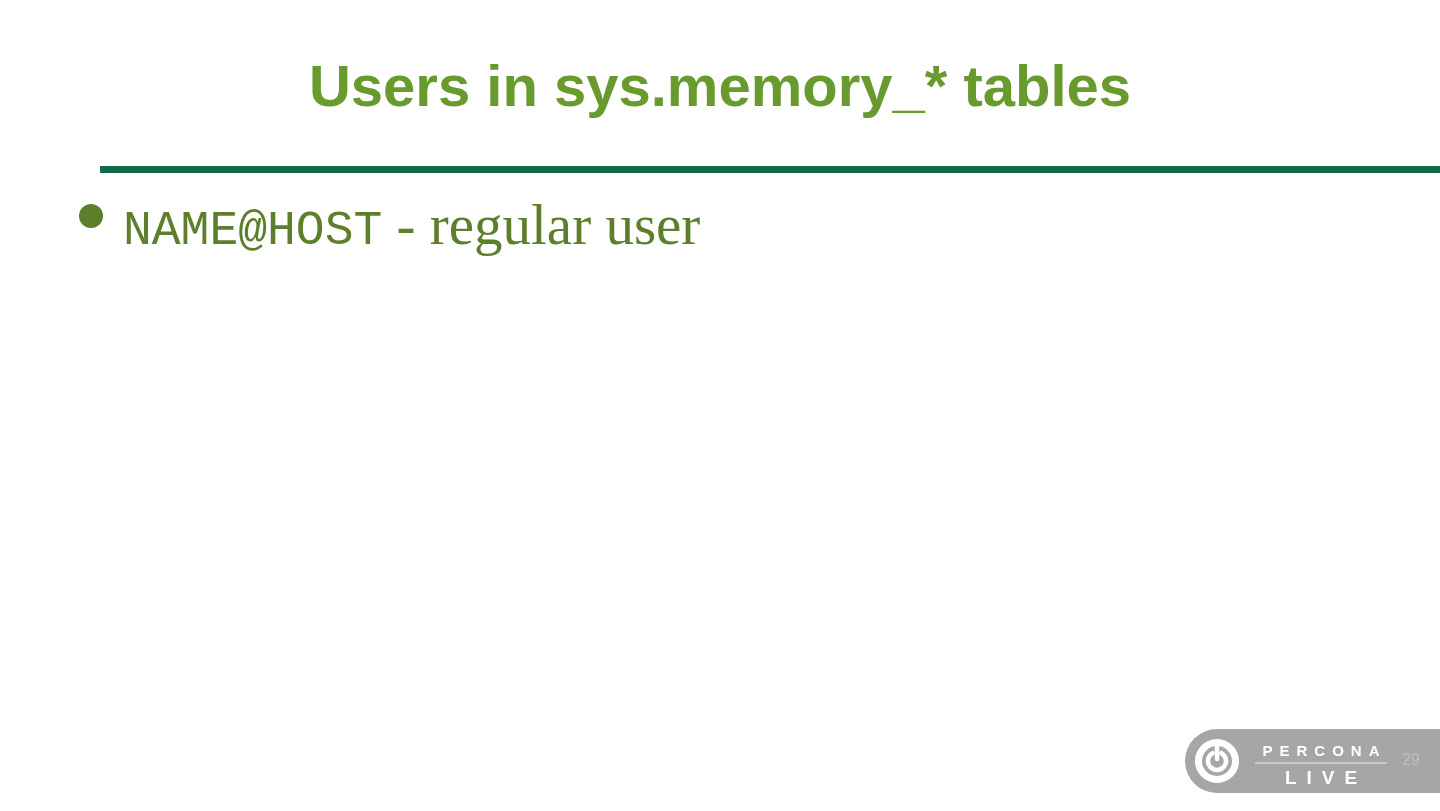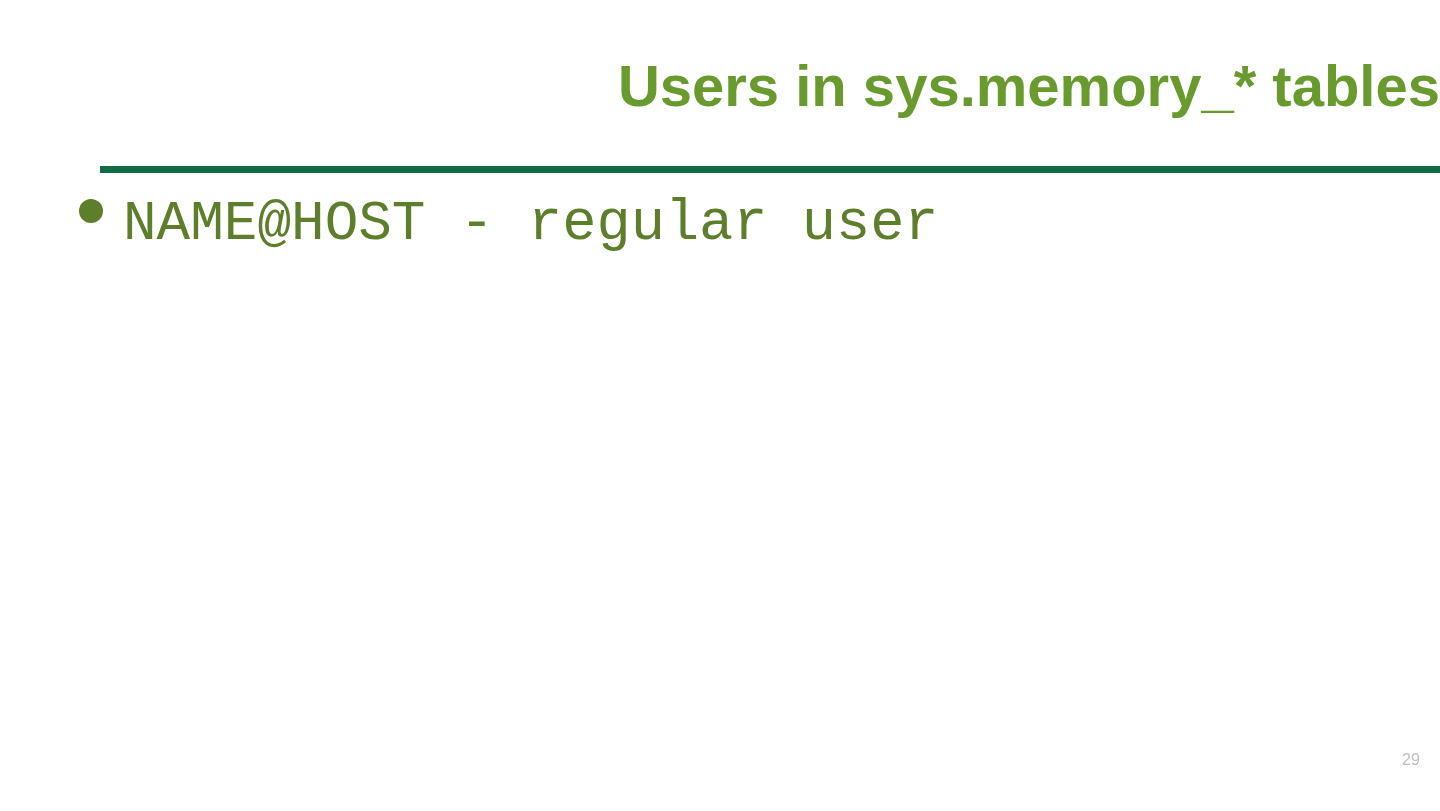--- a/index.html
+++ b/index.html
@@ -20,21 +20,21 @@
     width: 1440px;
     height: 811px;
     background: #ffffff;
   }
 
   .slide-title {
     position: absolute;
     top: 57px;
     left: 0;
     width: 1440px;
-    text-align: right;
+    text-align: center;
     font-size: 58px;
     font-weight: bold;
     line-height: 1;
     color: var(--title-green);
     letter-spacing: 0px;
   }
 
   .title-rule {
     position: absolute;
     top: 166px;
@@ -55,25 +55,25 @@
     display: inline-block;
     width: 24px;
     height: 24px;
     border-radius: 50%;
     background: var(--body-green);
     margin-right: 20px;
     vertical-align: 16px;
   }
   .bullet-code {
     font-family: "Liberation Mono", monospace;
-    font-size: 56px;
+    font-size: 48px;
     color: var(--body-green);
   }
   .bullet-text {
-    font-family: Liberation Mono, monospace;
+    font-family: Liberation Serif, serif;
     font-size: 57px;
     color: var(--body-green);
   }
 
   .logo-bar {
     position: absolute;
     top: 729px;
     left: 1185px;
     right: 0;
     height: 64px;
@@ -130,16 +130,29 @@
 <div class="slide">
 
   <h1 class="slide-title">Users in sys.memory_* tables</h1>
 
   <div class="title-rule"></div>
 
   <div class="bullet-row">
     <span class="bullet-dot"></span><span class="bullet-code">NAME@HOST</span><span class="bullet-text"> - regular user</span>
   </div>
 
+  <div class="logo-bar">
+    <svg class="logo-icon" viewBox="0 0 44 44" xmlns="http://www.w3.org/2000/svg">
+      <circle cx="22" cy="22" r="22" fill="#ffffff"></circle>
+      <circle cx="22" cy="22" r="15" fill="#a6a6a6"></circle>
+      <path d="M 26.5 14.2 A 9 9 0 1 1 17.5 14.2" fill="none" stroke="#ffffff" stroke-width="4.5" stroke-linecap="round"></path>
+      <path d="M 22 5.5 L 22 20" fill="none" stroke="#ffffff" stroke-width="4.5" stroke-linecap="round"></path>
+    </svg>
+    <div class="logo-text">
+      <span class="logo-line1">PERCONA</span>
+      <span class="logo-divider"></span>
+      <span class="logo-line2">LIVE</span>
+    </div>
+  </div>
 
   <div class="page-number">29</div>
 
 </div>
 
 </body></html>

